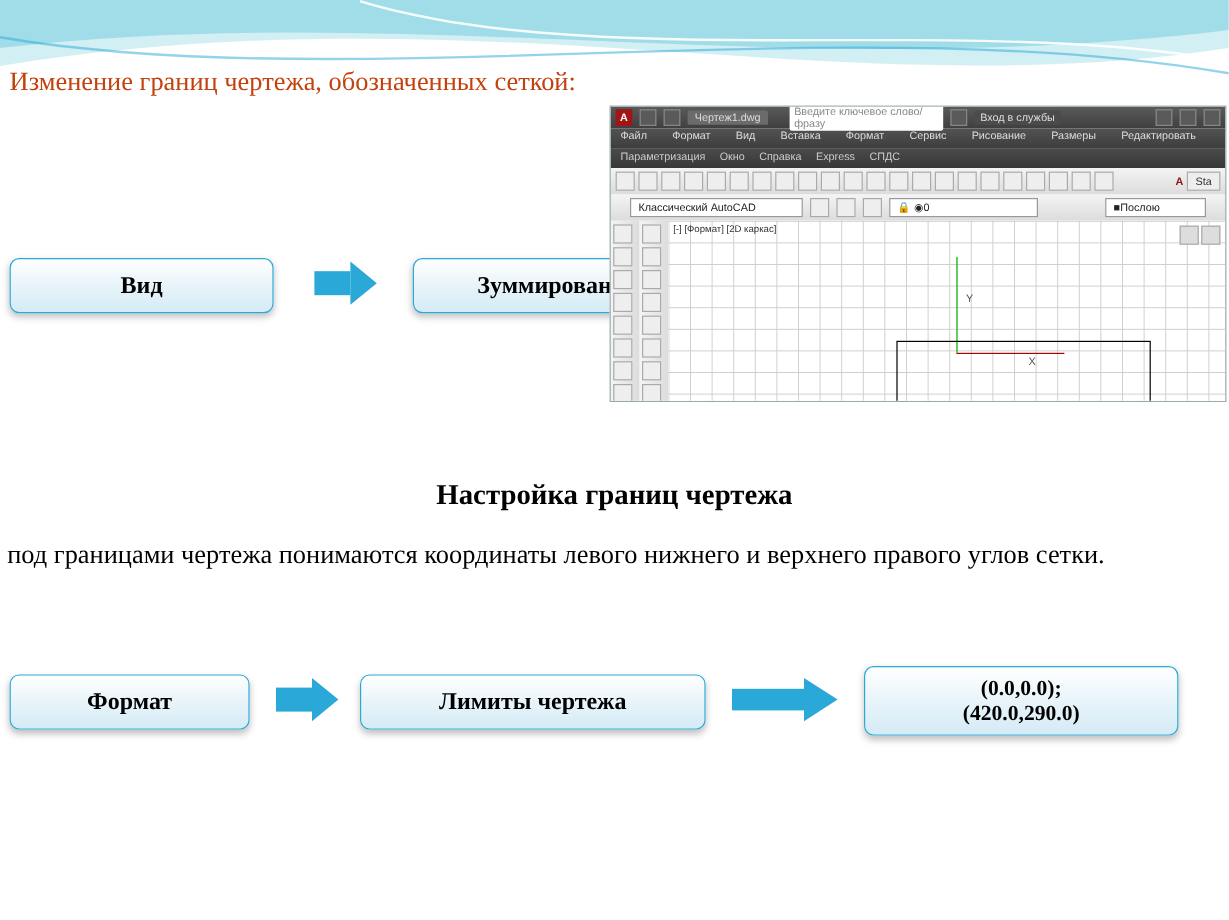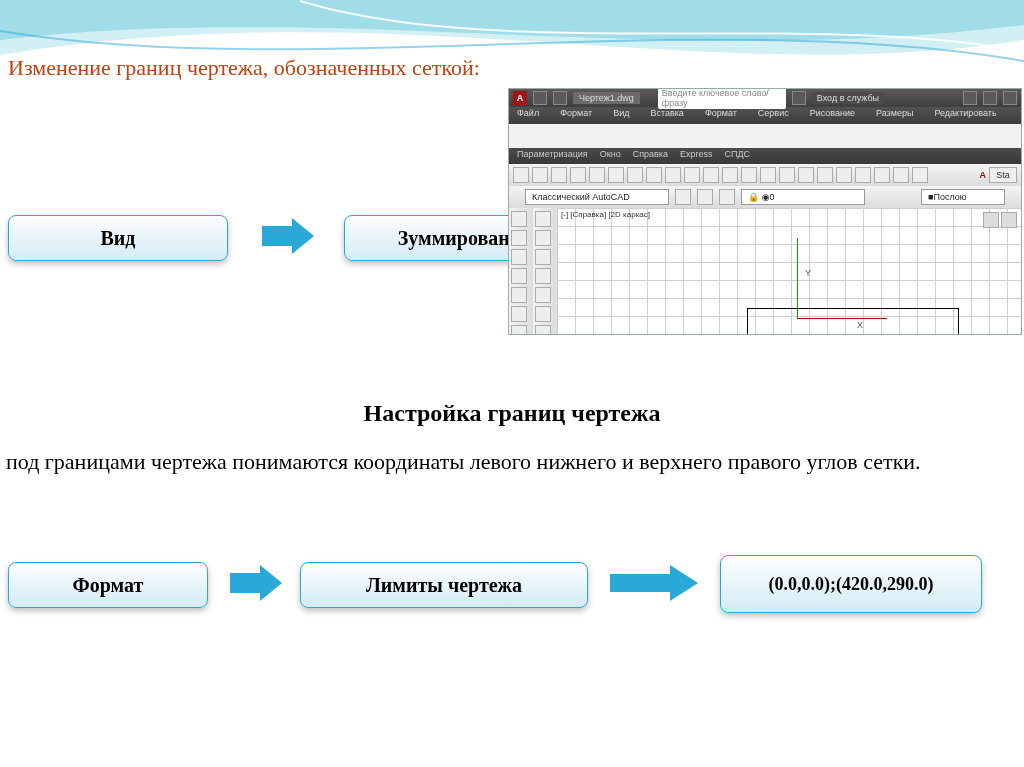--- a/index.html
+++ b/index.html
@@ -120,21 +120,20 @@
     padding: 1px 8px;
     color: #ddd;
   }
   .cad .menubar2 {
     height: 14px;
     background: linear-gradient(to bottom, #4a4a4a, #383838);
     display: flex;
     gap: 12px;
     padding: 1px 8px;
     color: #ccc;
-    margin-top: 24px;
   }
   .cad .toolbar {
     height: 18px;
     background: linear-gradient(to bottom, #f4f4f4, #dcdcdc);
     display: flex;
     gap: 3px;
     padding: 2px 4px;
     align-items: center;
   }
   .cad .tbtn {
@@ -360,21 +359,21 @@
         <span class="tbtn"></span>
         <span class="tbtn"></span>
         <span class="tbtn"></span>
         <span class="tbtn"></span>
         <span class="tbtn"></span>
         <span class="tbtn"></span>
         <span class="tbtn"></span>
         <span class="tbtn"></span>
       </div>
       <div class="canvas">
-        <div class="tabtext">[-] [Справка] [2D каркас]</div>
+        <div class="tabtext">[-] [Формат] [2D каркас]</div>
         <div class="rtoolbar">
           <span class="tbtn" style="background:#ddd"></span>
           <span class="tbtn" style="background:#ddd"></span>
         </div>
         <div class="axis-y"></div>
         <div class="axis-x"></div>
         <div class="axis-lbl" style="left:248px; top:60px;">Y</div>
         <div class="axis-lbl" style="left:300px; top:112px;">X</div>
         <div class="rect"></div>
       </div>
@@ -391,18 +390,18 @@
     <span class="shaft"></span>
       <span class="head"></span>
   </div>
   <div class="pill" style="left:300px; top:562px; width:288px;">
     <span>Лимиты чертежа</span>
   </div>
   <div class="arrow arrow-lg" style="left:610px; top:565px;">
     <span class="shaft"></span>
       <span class="head"></span>
   </div>
-  <div class="pill" style="left:720px; top:555px; width:262px; height:58px; font-size:18px; flex-direction:row; line-height:1.15;">
+  <div class="pill" style="left:720px; top:555px; width:262px; height:58px; font-size:18px; flex-direction:column; line-height:1.15;">
     <span>(0.0,0.0);</span>
     <span>(420.0,290.0)</span>
   </div>
 
 </div>
 
 </body></html>

